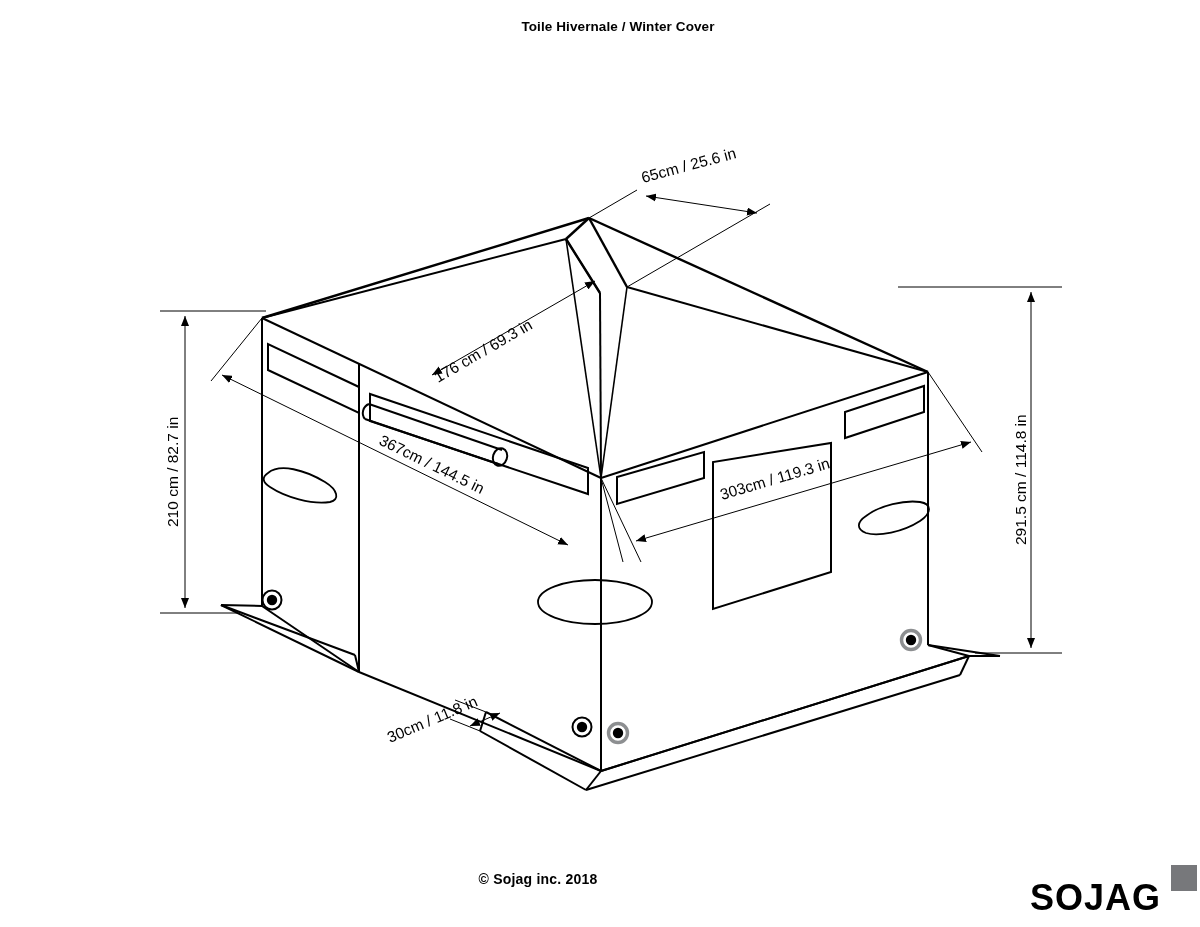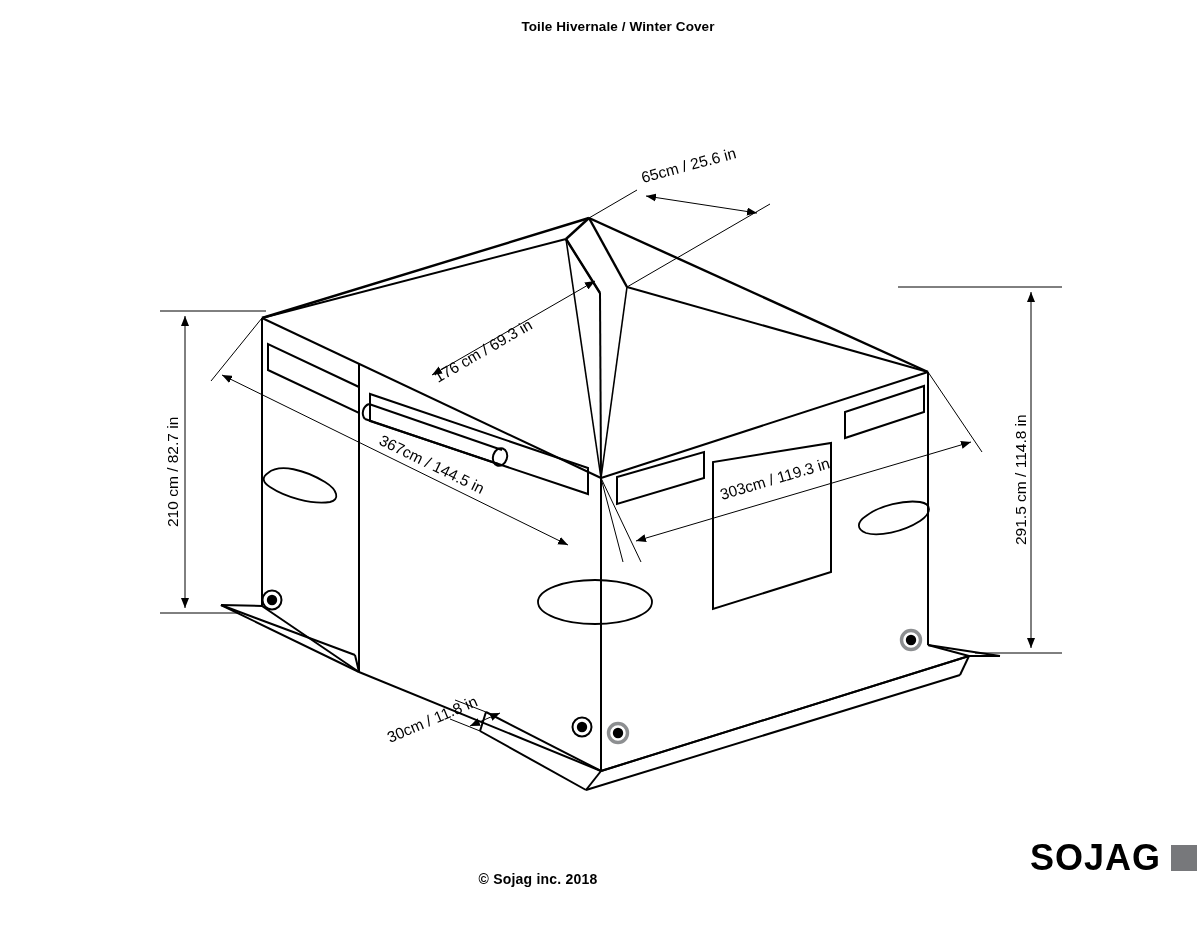--- a/index.html
+++ b/index.html
@@ -50,20 +50,21 @@
     top: 840px;
     display: flex;
     align-items: center;
     gap: 10px;
   }
   .logo-word {
     font-size: 36px;
     font-weight: bold;
     letter-spacing: 1px;
     line-height: 36px;
+    margin-top: 40px;
   }
   .logo-sq {
     width: 26px;
     height: 26px;
     background: #77787b;
     display: inline-block;
   }
   svg { display: block; }
   .dim-text {
     font-family: "Liberation Sans", sans-serif;

